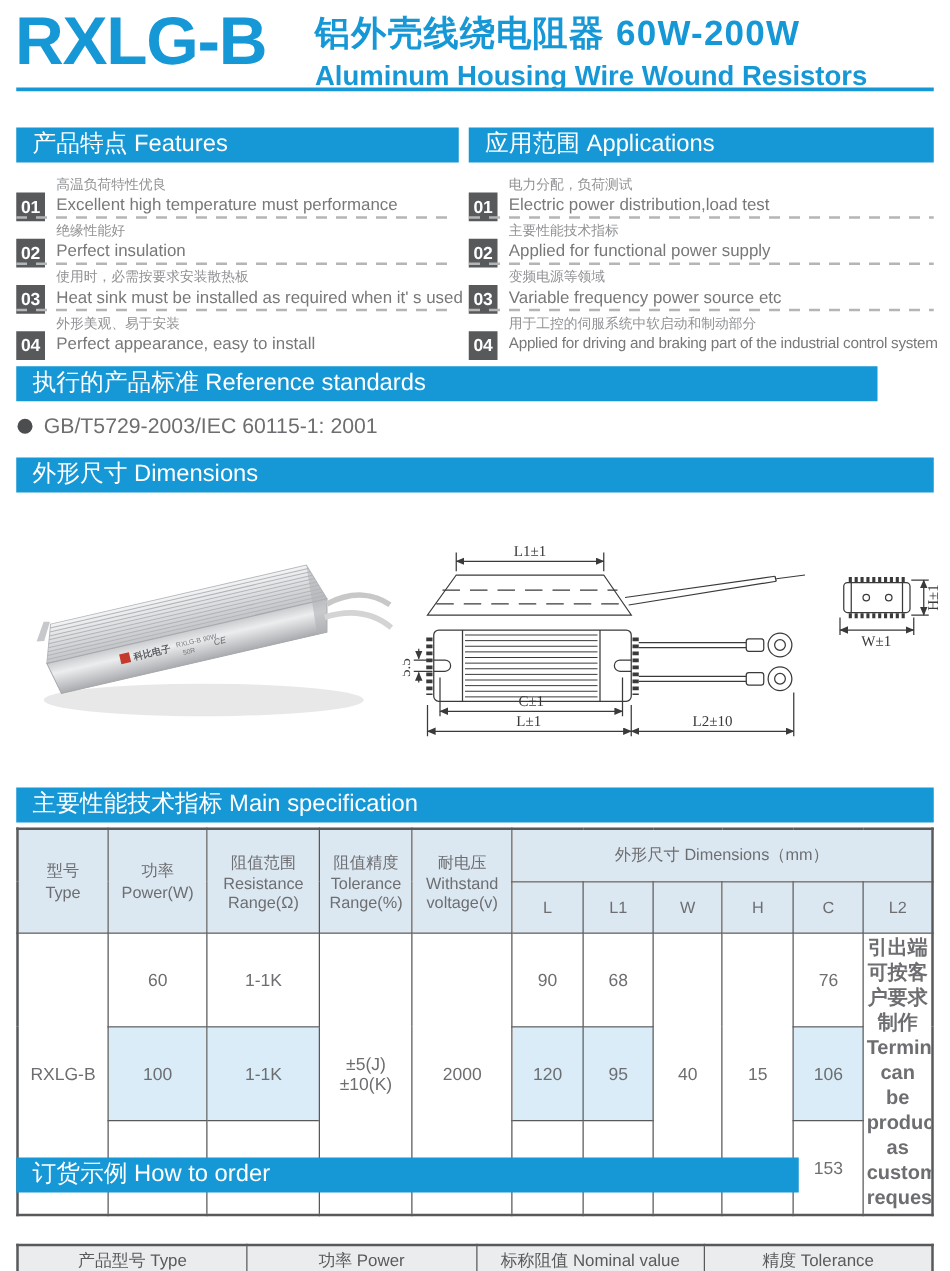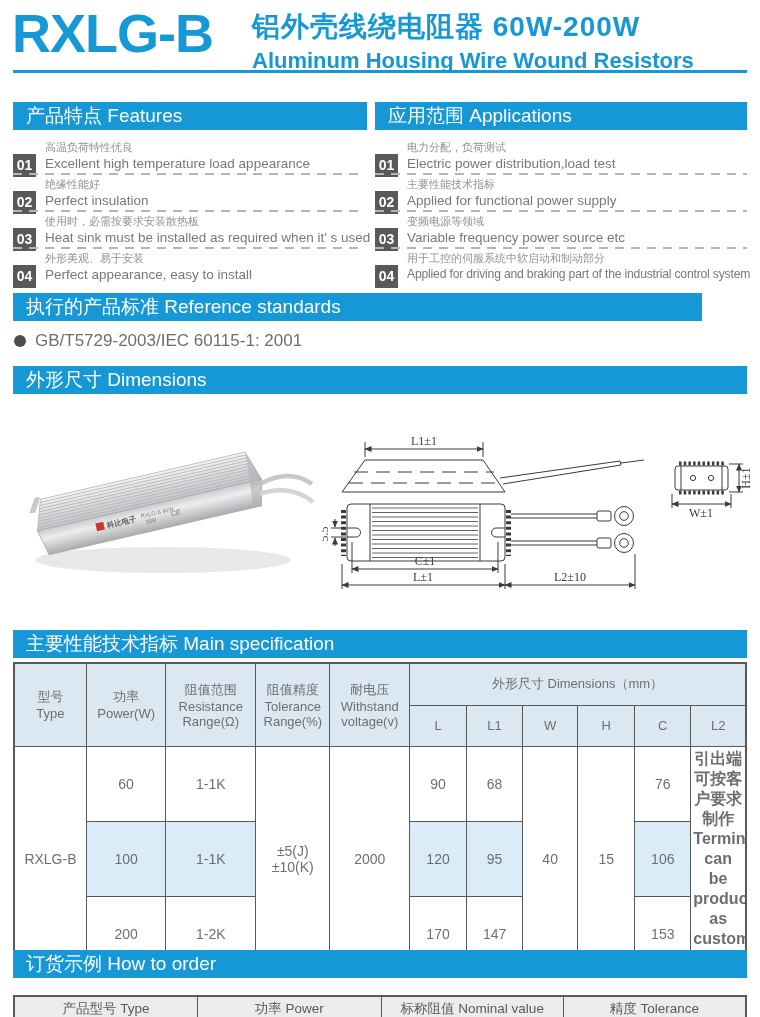--- a/index.html
+++ b/index.html
@@ -15,21 +15,21 @@
   .rule{top:70px;left:13px;width:734px;height:3px;background:#1697d6;}
 
   
   .bar{background:#1697d6;color:#fff;font-size:19px;line-height:28px;height:28px;
        padding-left:13px;box-sizing:border-box;}
   .bar-feat{left:13px;top:102px;width:354px;}
   .bar-app{left:375px;top:102px;width:372px;}
   .bar-std{left:13px;top:293px;width:689px;}
   .bar-dim{left:13px;top:366px;width:734px;}
   .bar-spec{left:13px;top:630px;width:734px;}
-  .bar-order{left:13px;top:926px;width:734px;margin-top:24px;}
+  .bar-order{left:13px;top:926px;width:626px;}
 
   
   .list{top:138px;}
   .list-feat{left:13px;width:350px;}
   .list-app{left:375px;width:372px;}
   .item{position:relative;display:flex;align-items:flex-start;height:37px;}
   .item::after{content:"";position:absolute;left:0;right:0;bottom:0;height:2px;
      background:repeating-linear-gradient(90deg,#b3b5b7 0 9px,transparent 9px 16px);}
   .item:last-child::after{display:none;}
   .badge{flex:none;width:23px;height:23px;background:#58595b;color:#fff;font-weight:bold;
@@ -83,21 +83,21 @@
   <div class="abs rule"></div>
 
   <div class="abs bar bar-feat">产品特点 Features</div>
   <div class="abs bar bar-app">应用范围 Applications</div>
 
   <div class="abs list list-feat">
     <div class="item">
       <span class="badge">01</span>
       <div class="itxt">
           <div class="cn">高温负荷特性优良</div>
-      <div class="en">Excellent high temperature load appearance</div>
+      <div class="en">Excellent high temperature must performance</div>
         </div>
     </div>
     <div class="item">
       <span class="badge">02</span>
       <div class="itxt">
           <div class="cn">绝缘性能好</div>
       <div class="en">Perfect  insulation</div>
         </div>
     </div>
     <div class="item">

